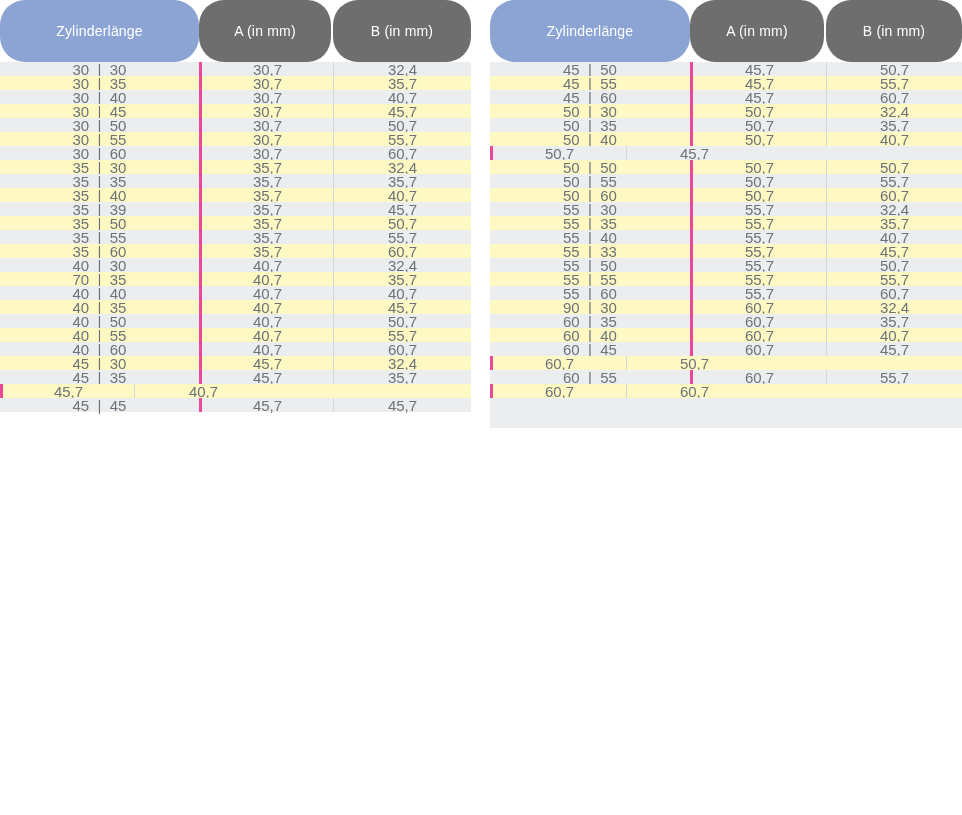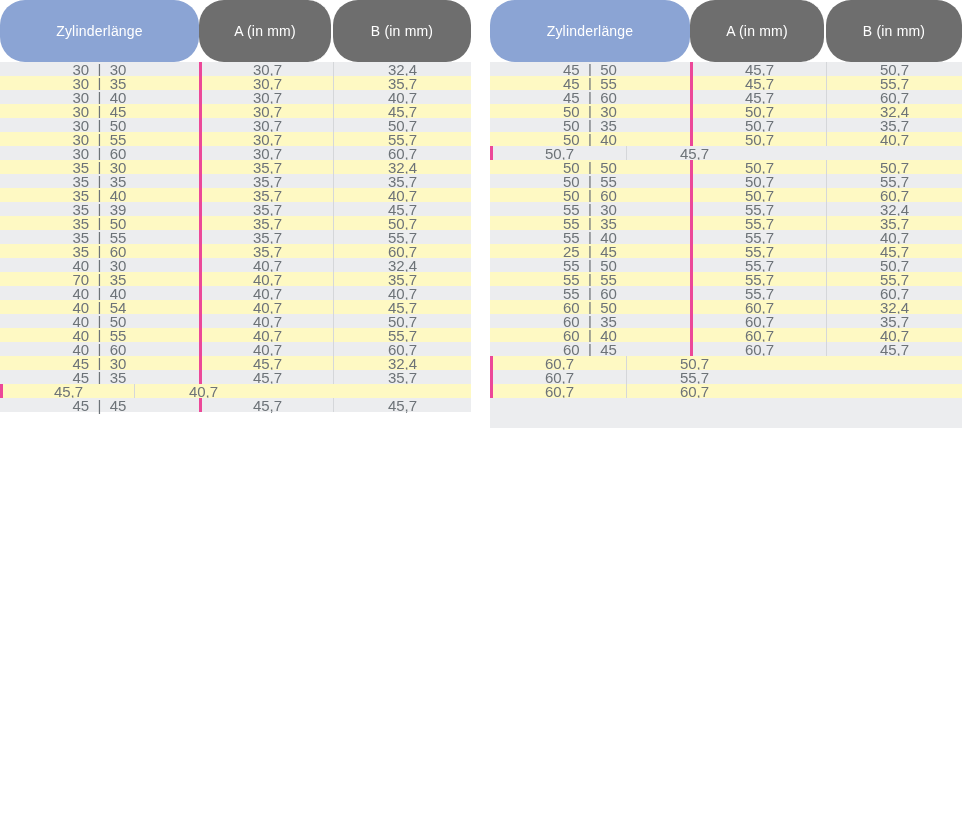--- a/index.html
+++ b/index.html
@@ -173,21 +173,21 @@
           <div class="td c0">70  |  35</div>
           <div class="td c1">40,7</div>
           <div class="td c2">35,7</div>
         </div>
         <div class="tr odd">
           <div class="td c0">40  |  40</div>
           <div class="td c1">40,7</div>
           <div class="td c2">40,7</div>
         </div>
         <div class="tr even">
-          <div class="td c0">40  |  54</div>
+          <div class="td c0">40  |  35</div>
           <div class="td c1">40,7</div>
           <div class="td c2">45,7</div>
         </div>
         <div class="tr odd">
           <div class="td c0">40  |  50</div>
           <div class="td c1">40,7</div>
           <div class="td c2">50,7</div>
         </div>
         <div class="tr even">
           <div class="td c0">40  |  55</div>
@@ -288,41 +288,41 @@
           <div class="td c0">55  |  35</div>
           <div class="td c1">55,7</div>
           <div class="td c2">35,7</div>
         </div>
         <div class="tr odd">
           <div class="td c0">55  |  40</div>
           <div class="td c1">55,7</div>
           <div class="td c2">40,7</div>
         </div>
         <div class="tr even">
-          <div class="td c0">25  |  45</div>
+          <div class="td c0">55  |  33</div>
           <div class="td c1">55,7</div>
           <div class="td c2">45,7</div>
         </div>
         <div class="tr odd">
           <div class="td c0">55  |  50</div>
           <div class="td c1">55,7</div>
           <div class="td c2">50,7</div>
         </div>
         <div class="tr even">
           <div class="td c0">55  |  55</div>
           <div class="td c1">55,7</div>
           <div class="td c2">55,7</div>
         </div>
         <div class="tr odd">
           <div class="td c0">55  |  60</div>
           <div class="td c1">55,7</div>
           <div class="td c2">60,7</div>
         </div>
         <div class="tr even">
-          <div class="td c0">60  |  50</div>
+          <div class="td c0">90  |  30</div>
           <div class="td c1">60,7</div>
           <div class="td c2">32,4</div>
         </div>
         <div class="tr odd">
           <div class="td c0">60  |  35</div>
           <div class="td c1">60,7</div>
           <div class="td c2">35,7</div>
         </div>
         <div class="tr even">
           <div class="td c0">60  |  40</div>
@@ -332,20 +332,21 @@
         <div class="tr odd">
           <div class="td c0">60  |  45</div>
           <div class="td c1">60,7</div>
           <div class="td c2">45,7</div>
         </div>
         <div class="tr even">
           <div class="td c1">60,7</div>
           <div class="td c2">50,7</div>
         </div>
         <div class="tr odd">
+          <div class="td c0">60  |  55</div>
           <div class="td c1">60,7</div>
           <div class="td c2">55,7</div>
         </div>
         <div class="tr even">
           <div class="td c1">60,7</div>
           <div class="td c2">60,7</div>
         </div>
         <div class="tr blank"></div>
       </div>
   </div>

